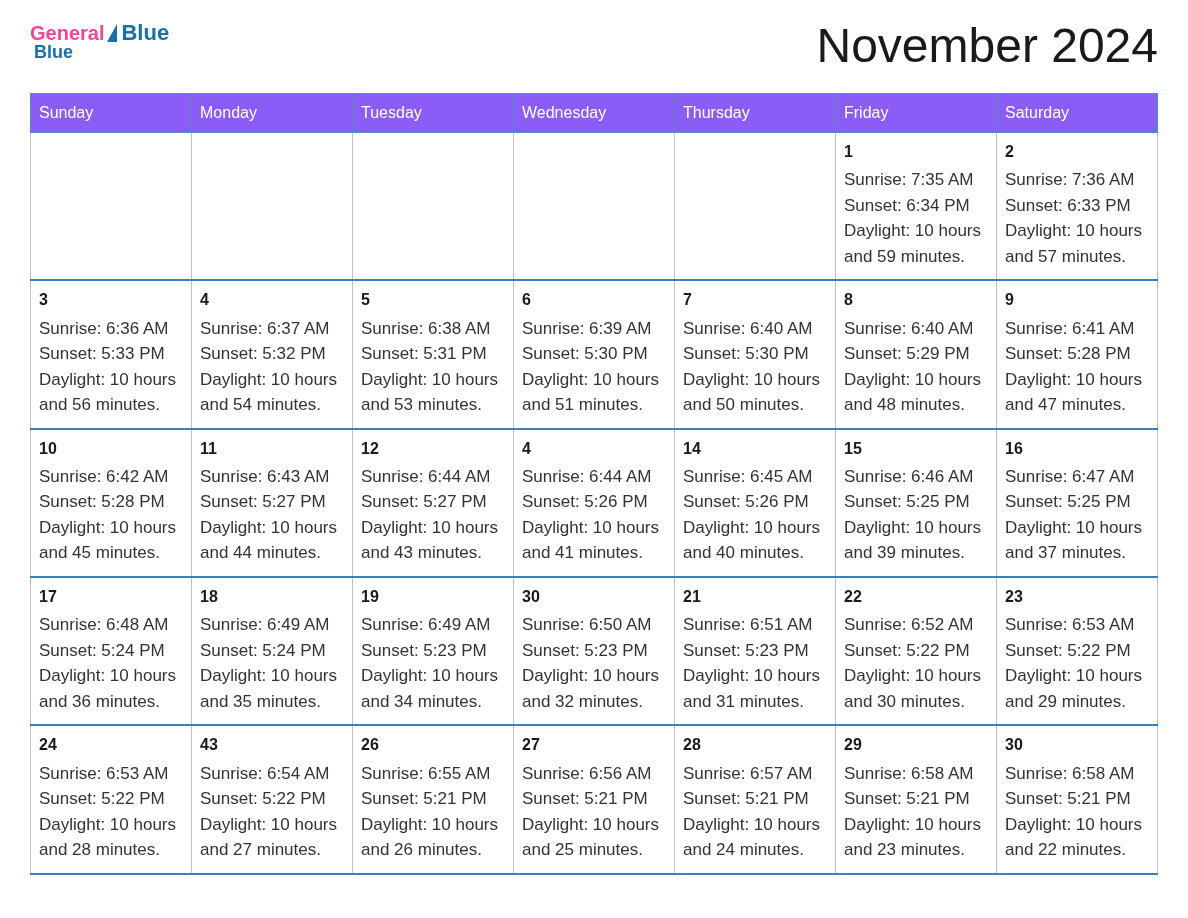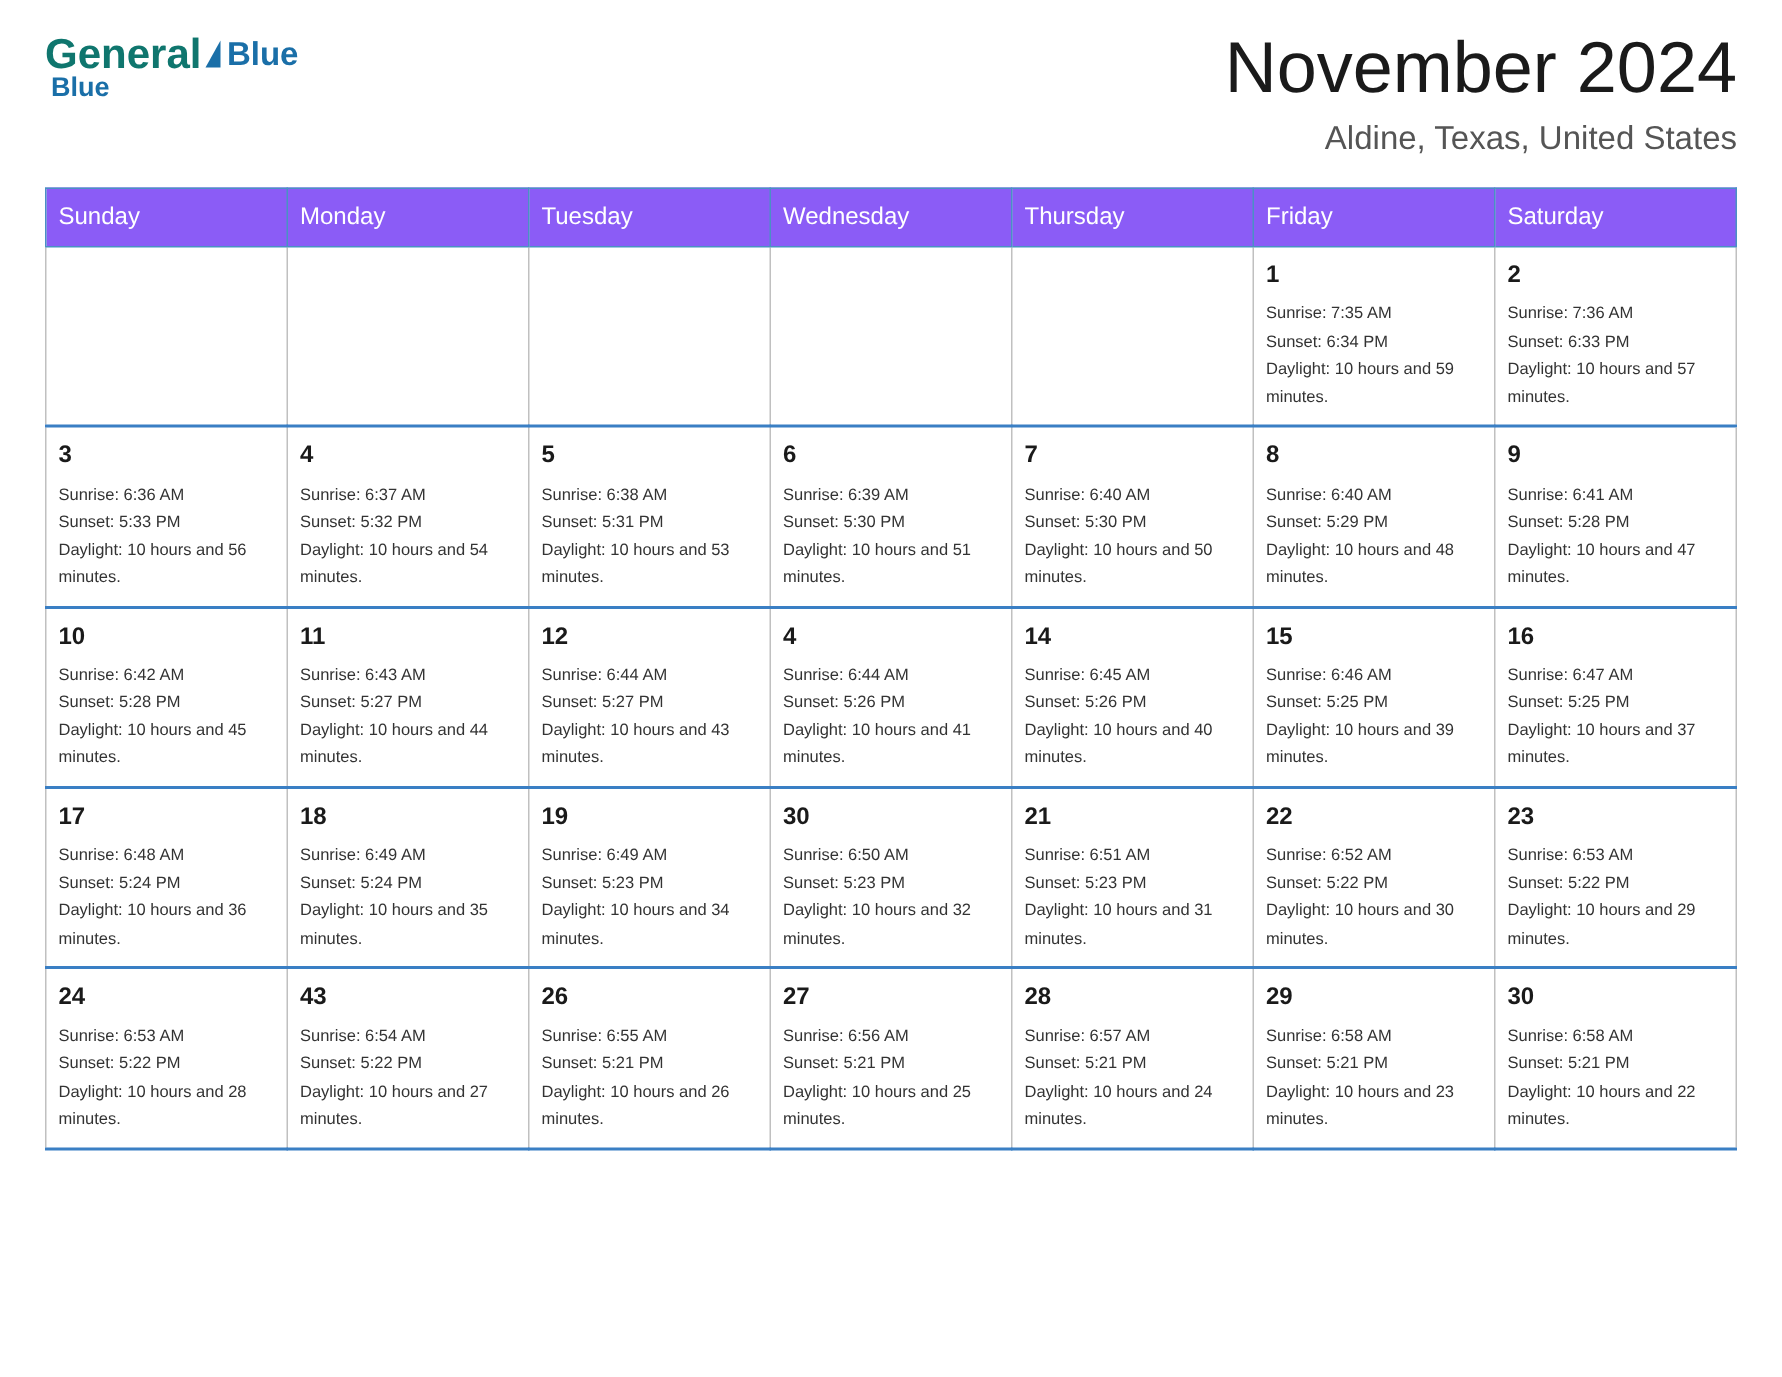--- a/index.html
+++ b/index.html
@@ -18,23 +18,23 @@
     .logo {
       display: flex;
       flex-direction: column;
       align-items: flex-start;
     }
     .logo-top {
       display: flex;
       align-items: center;
     }
     .logo-general {
-      font-size: 28px;
+      font-size: 20px;
       font-weight: bold;
-      color: #0f766e;
+      color: #ec4899;
     }
     .logo-triangle {
       width: 0;
       height: 0;
       border-left: 10px solid transparent;
       border-bottom: 18px solid #1a6fa8;
       margin-left: 3px;
       margin-bottom: 0;
     }
     .logo-blue {
@@ -92,21 +92,21 @@
       border-bottom: 2px solid #3a7fc4;
     }
     .day-number {
       font-size: 16px;
       font-weight: bold;
       color: #1a1a1a;
       display: block;
       margin-bottom: 4px;
     }
     .day-info {
-      font-size: 11px;
+      font-size: 17px;
       color: #333;
       line-height: 1.5;
     }
     .empty-cell {
       background: #ffffff;
     }
   </style>
 </head>
 <body>
 
@@ -114,21 +114,20 @@
   <div class="logo">
     <div class="logo-top">
       <span class="logo-general">General</span>
       <div class="logo-triangle"></div>
       <span class="logo-blue">Blue</span>
     </div>
     <div class="logo-bottom">Blue</div>
   </div>
   <div class="title-section">
     <div class="main-title">November 2024</div>
-    <div class="subtitle">Aldine, Texas, United States</div>
   </div>
 </div>
 
 <table class="calendar">
   <thead>
     <tr>
     <th>Sunday</th>
         <th>Monday</th>
         <th>Tuesday</th>
         <th>Wednesday</th>

